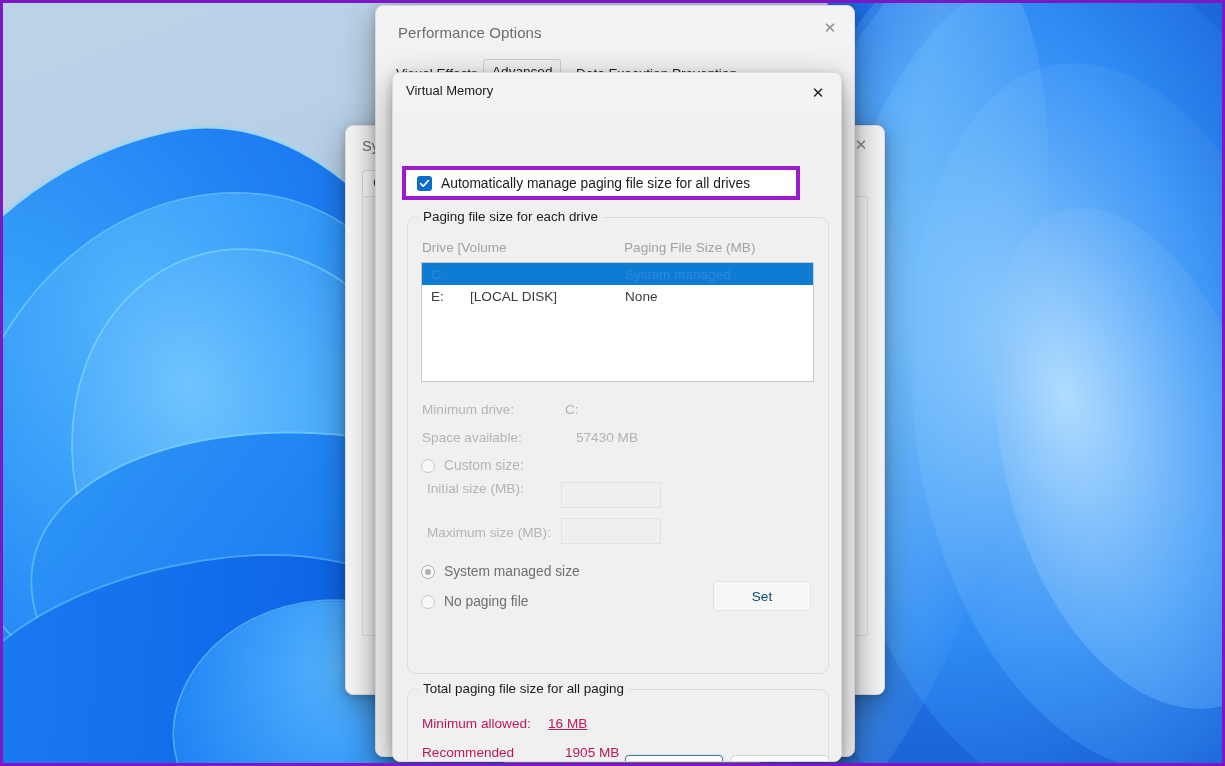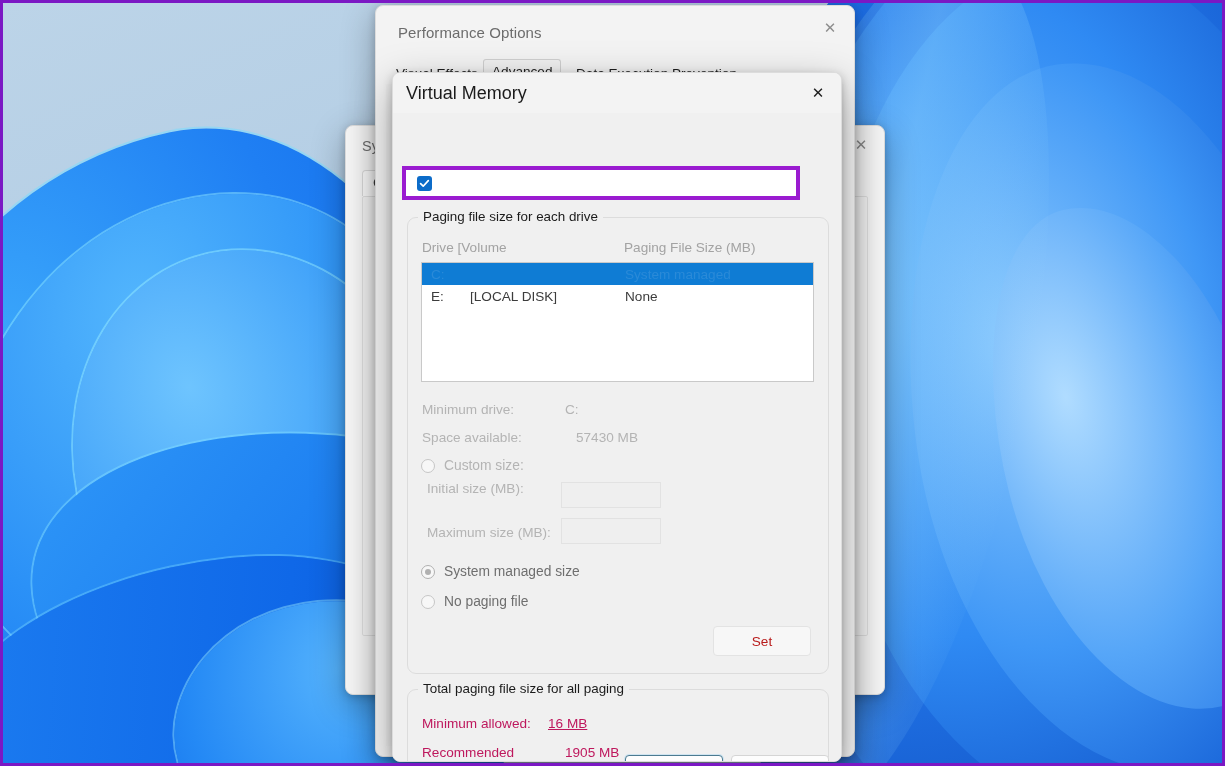--- a/index.html
+++ b/index.html
@@ -138,21 +138,21 @@
                  font-size:13.6px;color:#1f1f1f;line-height:21px;white-space:nowrap;cursor:pointer;}
   #perfopts .tab.sel{background:#f0f0f0;border:1px solid #cfcfcf;border-bottom:1px solid #f0f0f0;
                      border-radius:3px 3px 0 0;height:24px;line-height:23px;bottom:-1px;}
   #perfopts .content{position:absolute;left:10px;right:10px;top:78px;bottom:10px;background:#f0f0f0;}
 
   
   #vmem{left:392px;top:72px;width:450px;height:690px;z-index:3;
         background:#f3f3f3;border-radius:8px;overflow:hidden;
         box-shadow:0 14px 40px rgba(0,0,0,.34),0 3px 10px rgba(0,0,0,.22);}
   #vmem .titlebar{position:relative;height:40px;background:#f3f3f3;}
-  #vmem .title{position:absolute;left:13px;top:10px;font-size:18px;color:#1b1b1b;}
+  #vmem .title{position:absolute;left:13px;top:10px;font-size:13px;color:#1b1b1b;}
   #vmem .xbtn{position:absolute;right:0;top:0;width:46px;height:40px;
               display:flex;align-items:center;justify-content:center;
               font-size:15px;color:#1b1b1b;cursor:pointer;}
   #vmem .pane{position:absolute;left:0;right:0;top:40px;bottom:0;background:#f0f0f0;}
 
   
   .hl{position:absolute;left:9px;top:53px;width:398px;height:34px;
       border:4px solid #9a1bd0;background:#ffffff;box-sizing:border-box;
       display:flex;align-items:center;padding-left:11px;}
   .cbx{width:15px;height:15px;border-radius:3px;background:#0c6cc9;
@@ -202,22 +202,22 @@
   .flbl{position:absolute;font-size:13.6px;color:#b4b4b4;white-space:nowrap;}
   #fInitL{left:19px;top:263px;text-align:center;}
   #fMaxL{left:19px;top:307px;}
   .fin{position:absolute;width:100px;height:26px;background:#efefef;
        border:1px solid #e2e2e2;box-sizing:border-box;}
   #fInit{left:153px;top:264px;}
   #fMax{left:153px;top:300px;}
 
   #setBtn{position:absolute;left:305px;top:363px;width:98px;height:30px;
           background:#f7f7f7;border:1px solid #e3e3e3;border-radius:4px;
-          font-size:13.6px;color:#b91c1c;display:flex;align-items:center;justify-content:center;
-          box-sizing:border-box;cursor:default;margin-top:45px;}
+          font-size:13.6px;color:#0c4a6e;display:flex;align-items:center;justify-content:center;
+          box-sizing:border-box;cursor:default;}
 
   .tkv{position:absolute;font-size:13.6px;color:#be185d;white-space:nowrap;}
   #tMinL{left:14px;top:26px;}  #tMinV{left:140px;top:26px;text-decoration:underline;}
   #tRecL{left:14px;top:55px;}  #tRecV{left:157px;top:55px;}
 
   .dbtn{position:absolute;height:32px;width:98px;border-radius:4px;font-size:13.8px;
         display:flex;align-items:center;justify-content:center;cursor:pointer;box-sizing:border-box;
         background:#fdfdfd;color:#1b1b1b;border:1px solid #d5d5d5;}
   #okBtn{left:232px;top:642px;border:1px solid #4c7a90;box-shadow:0 0 0 1px #cfe4f0;}
   #cancelBtn{left:338px;top:642px;}
@@ -271,20 +271,21 @@
   </div>
 
   <div class="pane">
 
     <div class="hl">
       <div class="cbx">
         <svg width="11" height="11" viewBox="0 0 11 11" aria-hidden="true">
           <path d="M1.6 5.6 L4.2 8.2 L9.3 2.6" fill="none" stroke="#ffffff" stroke-width="1.7" stroke-linecap="round" stroke-linejoin="round"></path>
         </svg>
       </div>
+      <div class="lbl">Automatically manage paging file size for all drives</div>
     </div>
 
     <div class="grp" id="grpEach">
       <div class="legend">Paging file size for each drive</div>
 
       <div class="colhdr" id="chDrive">Drive  [Volume</div>
       <div class="colhdr" id="chSize">Paging File Size (MB)</div>
 
       <div class="listbox">
         <div class="lrow sel">

